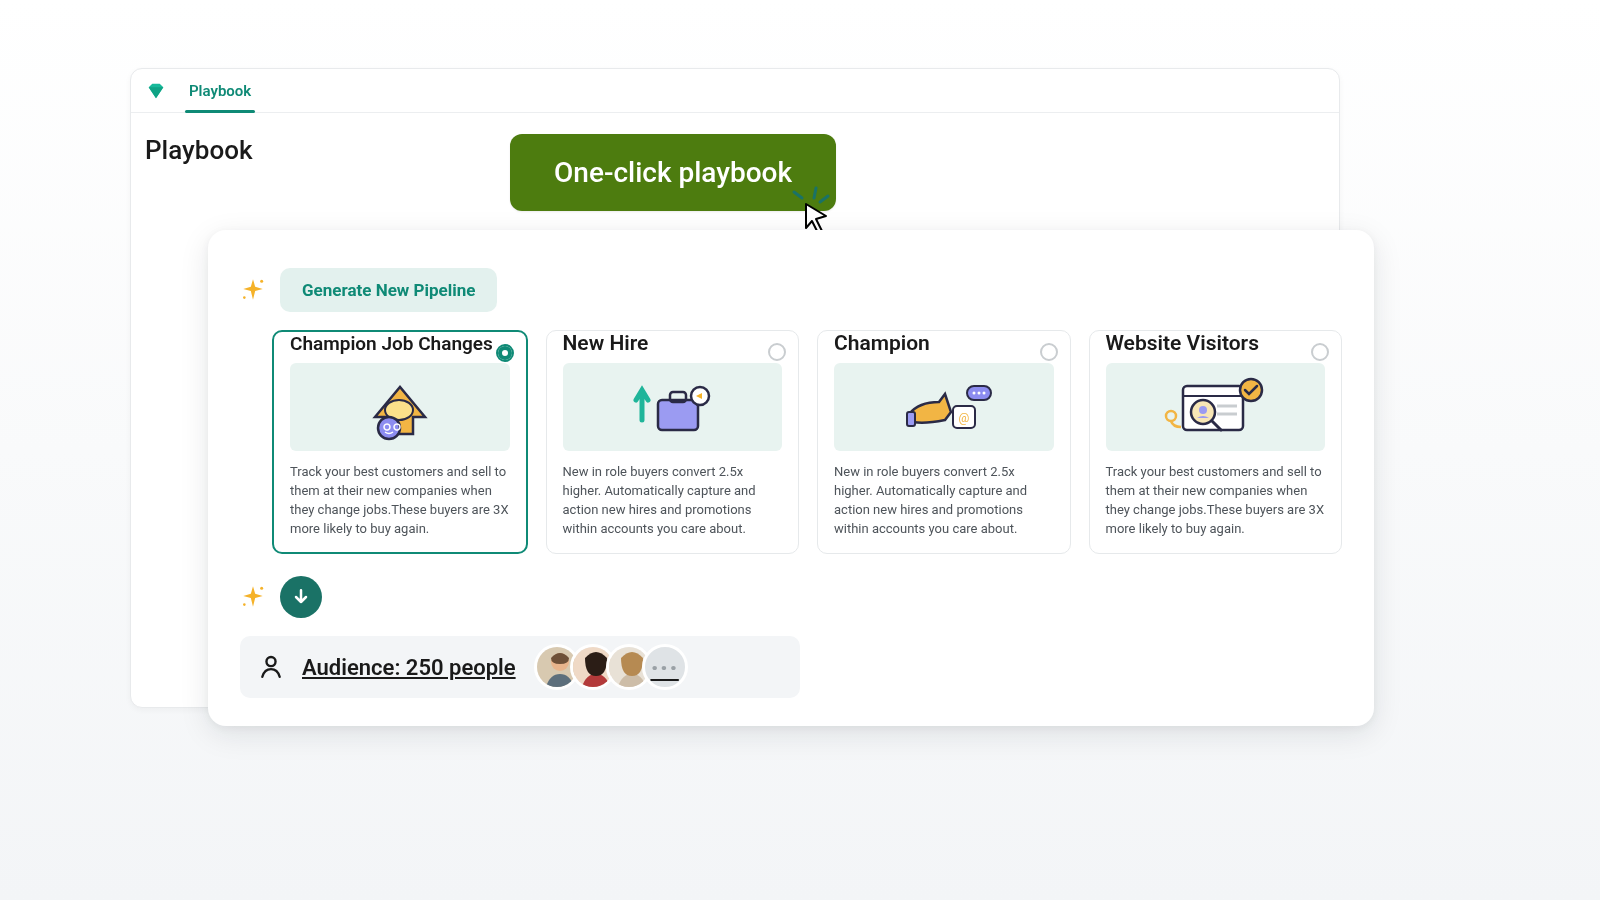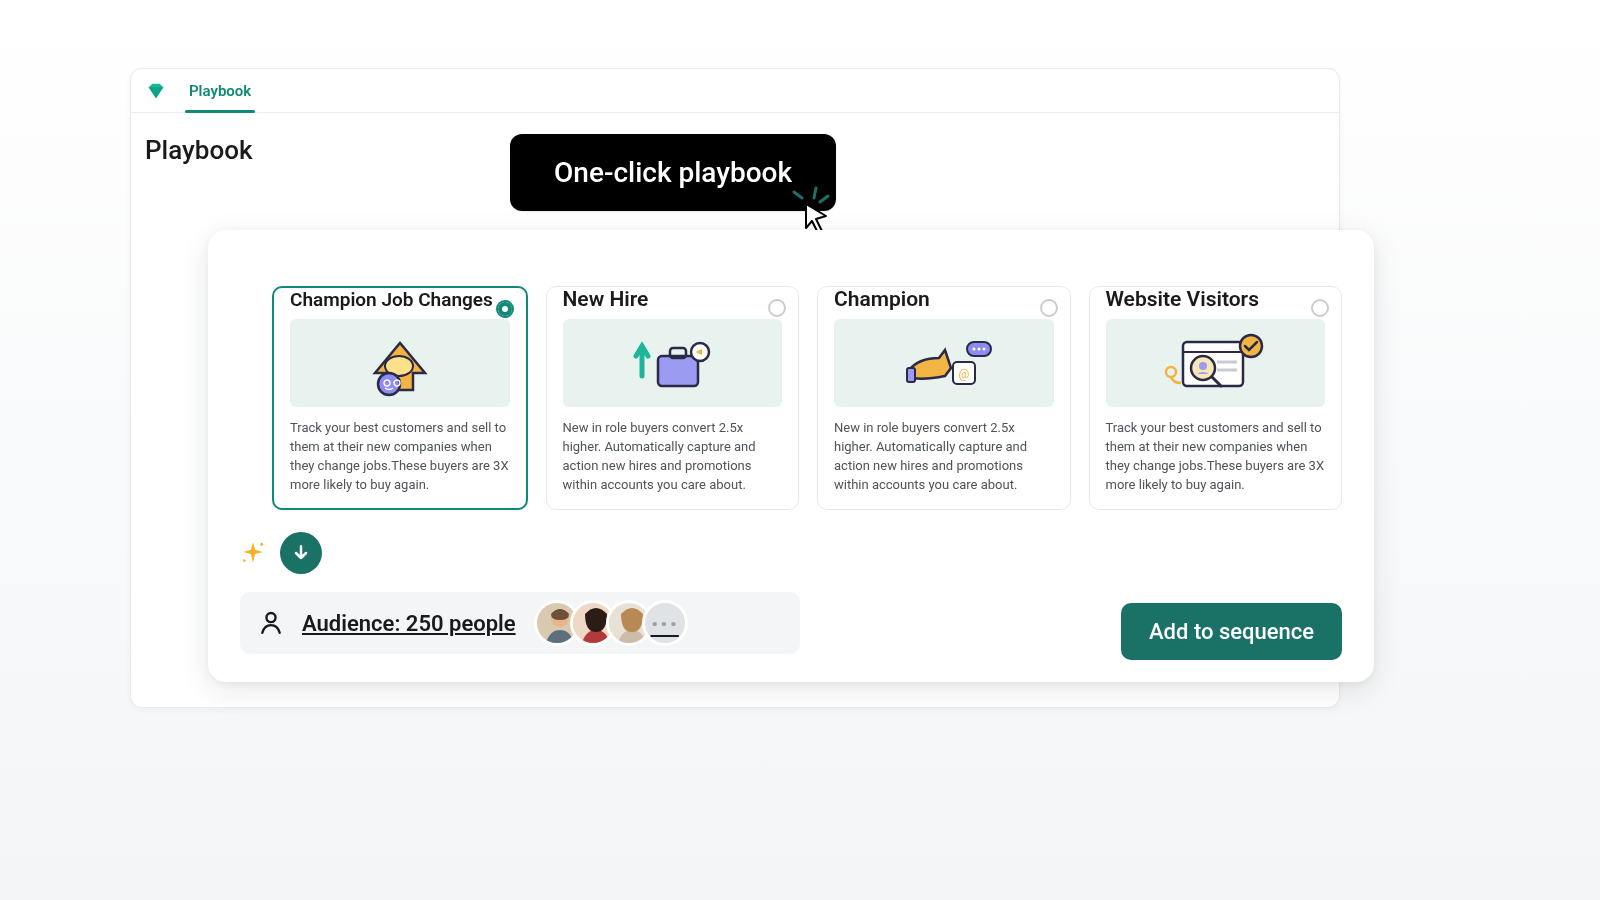--- a/index.html
+++ b/index.html
@@ -24,21 +24,21 @@
     height:44px; border-bottom:1px solid #eceef0;
     display:flex; align-items:center; padding-left:14px; gap:22px;
   }
   .logo-gem { width:22px; height:22px; display:flex; align-items:center; justify-content:center; }
   .tab { font-size:15px; color:#0f8a76; font-weight:600; height:44px; display:flex; align-items:center; position:relative; cursor:pointer; }
   .tab::after { content:""; position:absolute; bottom:0; left:-4px; right:-4px; height:3px; background:#0f8a76; border-radius:2px; }
   .cb-title { font-size:26px; font-weight:500; padding:22px 0 0 14px; }
 
   .oneclick {
     position:absolute; left:510px; top:134px;
-    background:#000000; color:#fff;
+    background:#4d7c0f; color:#fff;
     font-size:28px; font-weight:500;
     padding: 22px 44px; border-radius:12px;
     cursor:pointer;
     box-shadow: 0 1px 2px rgba(0,0,0,0.08);
   }
   .cursor-art { position:absolute; left:788px; top:186px; pointer-events:none; }
   .click-lines { stroke:#1a7266; stroke-width:3; stroke-linecap:round; }
 
   
   .card-front {
@@ -123,20 +123,28 @@
   <g class="click-lines">
     <line x1="6" y1="6" x2="14" y2="12"></line>
     <line x1="28" y1="2" x2="26" y2="12"></line>
     <line x1="40" y1="10" x2="32" y2="16"></line>
   </g>
   <path d="M18 18 L38 30 L28 33 L34 45 L30 47 L24 35 L18 42 Z" fill="#fff" stroke="#000" stroke-width="2" stroke-linejoin="round"></path>
 </svg>
 
 <div class="card-front">
 
+  <div class="row-top">
+    <svg class="sparkle" viewBox="0 0 24 24">
+        <path d="M12 2 L14 9 L21 11 L14 13 L12 21 L10 13 L3 11 L10 9 Z" fill="#f5b229"></path>
+        <circle cx="20" cy="4" r="1.4" fill="#f5b229"></circle>
+        <circle cx="4" cy="19" r="1.2" fill="#f5b229"></circle>
+      </svg>
+    <div class="gen-pill">Generate New Pipeline</div>
+  </div>
 
   <div class="cards-row">
 
     <div class="pcard selected">
       <div class="radio on"></div>
       <div class="title">Champion Job Changes</div>
       <div class="illus">
         <svg width="90" height="70" viewBox="0 0 90 70">
             <path d="M20 45 L45 15 L70 45 L58 45 L58 62 L32 62 L32 45 Z" fill="#f2b544" stroke="#2a2a46" stroke-width="2.5"></path>
             <ellipse cx="44" cy="38" rx="14" ry="10" fill="#fce08a" stroke="#2a2a46" stroke-width="2"></ellipse>
@@ -245,15 +253,14 @@
             <rect width="46" height="46" fill="#e8e1d6"></rect>
             <circle cx="23" cy="19" r="9" fill="#efc6a6"></circle>
             <path d="M8 46 q4 -16 15 -16 t15 16" fill="#cdbda8"></path>
             <path d="M12 14 q11 -12 22 0 q0 18 -11 18 t-11 -18" fill="#b68a52"></path>
           </svg>
         </div>
       <div class="av av-more">···</div>
     </div>
   </div>
 
-  <div class="add-seq">Add to sequence</div>
 
 </div>
 
 </body></html>

